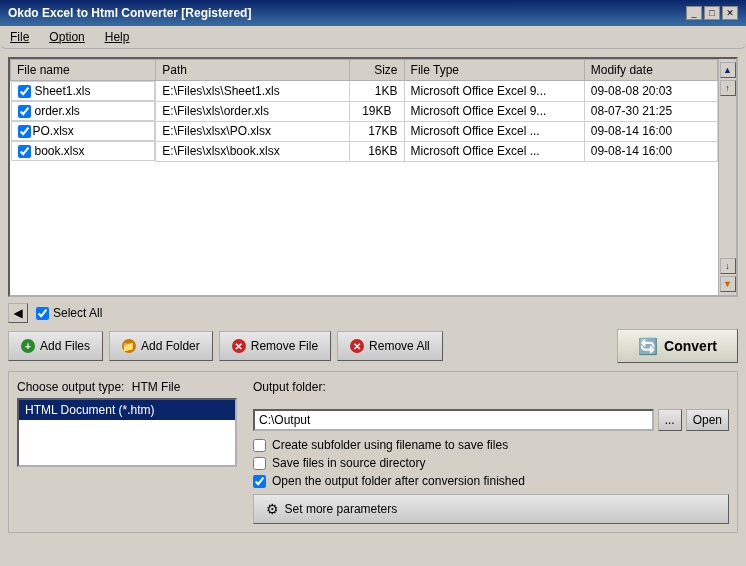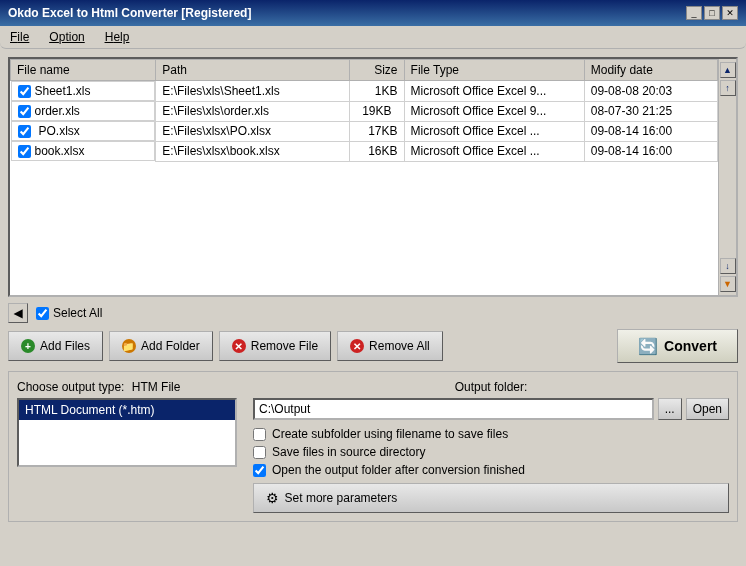--- a/index.html
+++ b/index.html
@@ -238,22 +238,21 @@
       background: #0a246a;
       color: white;
     }
 
     .output-folder-section {
       flex: 1;
     }
 
     .output-folder-label {
       font-size: 12px;
-      margin-bottom: 4px;
-      text-align: center;
+      margin-bottom: 15px;
     }
 
     .folder-input-row {
       display: flex;
       gap: 4px;
       margin-bottom: 7px;
       align-items: flex-start;
     }
 
     .folder-input {
@@ -369,21 +368,21 @@
     <td style="white-space:nowrap;display:flex;align-items:center;gap:4px">
       <input type="checkbox" checked="" style="margin: 0px;">
       <span>order.xls</span>
     </td>
     <td>E:\Files\xls\order.xls</td>
     <td style="text-align:center">19KB</td>
     <td>Microsoft Office Excel 9...</td>
     <td>08-07-30 21:25</td>
   </tr>
             <tr>
-    <td style="white-space:nowrap;display:flex;align-items:center;gap:8px">
+    <td style="white-space:nowrap;display:flex;align-items:center;gap:2px">
       <input type="checkbox" checked="" style="margin: 0px;">
       <span>PO.xlsx</span>
     </td>
     <td>E:\Files\xlsx\PO.xlsx</td>
     <td style="text-align:right">17KB</td>
     <td>Microsoft Office Excel ...</td>
     <td>09-08-14 16:00</td>
   </tr>
             <tr>
     <td style="white-space:nowrap;display:flex;align-items:center;gap:4px">

